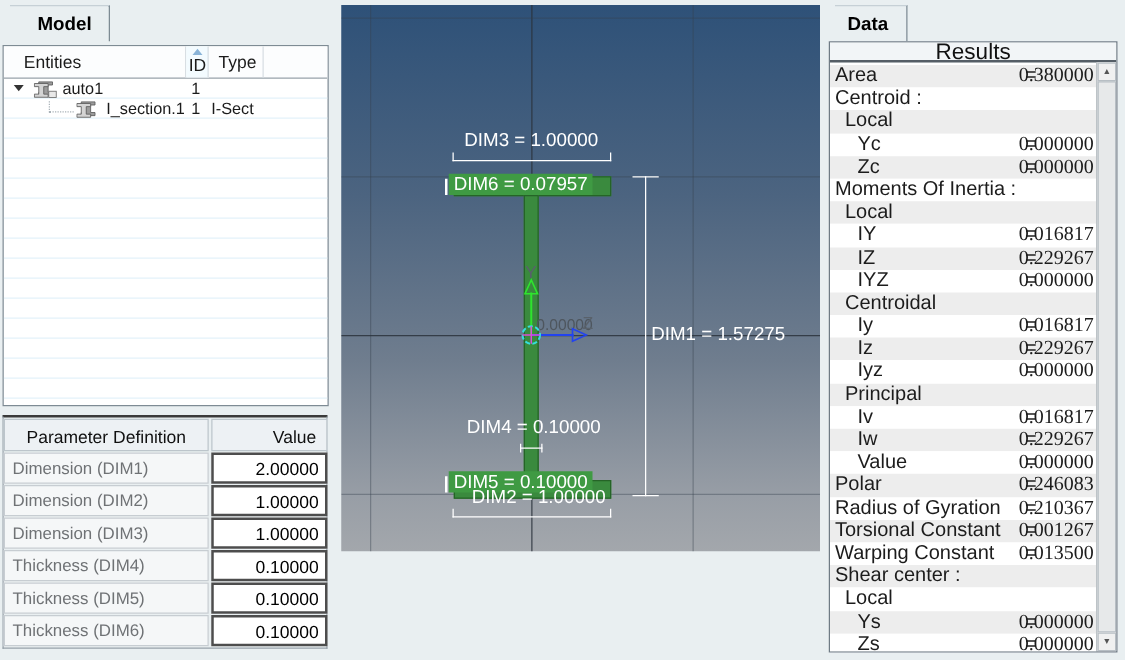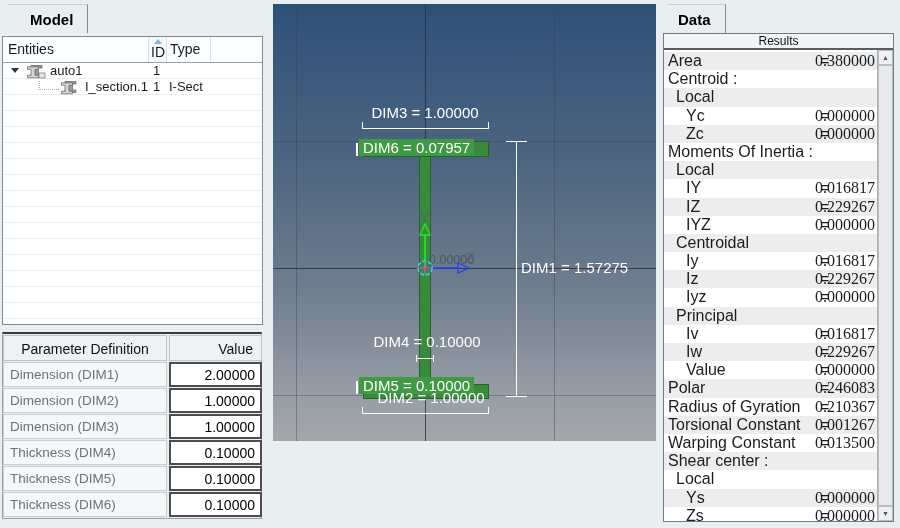--- a/index.html
+++ b/index.html
@@ -21,23 +21,23 @@
   }
   #model-tab { left:8px; }
   #data-tab  { left:668px; padding-left:10px; }
   
   #tree-panel {
     position:absolute; left:2px; top:36px; width:261px; height:289px;
     background:#fff; border:1px solid #7e8b94; overflow:hidden;
   }
   .tree-header { position:relative; height:26px; border-bottom:1px solid #98a2aa; background:#fcfdfe; font-size:14px; }
   .tree-header .hcell { position:absolute; top:0; height:25px; line-height:25px; border-right:1px solid #d8dee3; overflow:hidden; }
-  .hc-entities { left:0; width:146px; padding-left:5px; }
+  .hc-entities { left:0; width:146px; padding-left:16px; }
   .hc-id { left:146px; width:18px; padding-left:2px; background:#f3fbff;}
-  .hc-type { left:164px; width:44px; padding-left:3px; }
+  .hc-type { left:164px; width:44px; padding-left:3px;text-align:center; }
   .hc-extra { left:208px; width:52px; }
   .sort-arrow { position:absolute; left:151px; top:2px; width:0; height:0;
     border-left:4px solid transparent; border-right:4px solid transparent;
     border-bottom:5px solid #8ab4d8; }
   .hc-id .lbl { position:relative; top:3px; }
   .tree-row { position:relative; height:16px; border-bottom:1px solid #e3f2fa; font-size:13px; line-height:15px; }
   .tree-row .cell-name { position:absolute; left:0; top:0; white-space:nowrap; }
   .tree-row .cell-id   { position:absolute; left:150px; top:0; }
   .tree-row .cell-type { position:absolute; left:166px; top:0; }
   .exp-arrow { position:absolute; left:8px; top:5px; width:0; height:0;
@@ -77,21 +77,21 @@
   .dimtxt { position:absolute; color:#fff; font-size:15px; white-space:nowrap; }
   .dimtxt.center { text-align:center; }
   .greenbg { background:#3f9a43; padding:0 4px; }
   .dline { position:absolute; background:#fff; }
   
   #results-panel {
     position:absolute; left:663px; top:33px; width:231px; height:489px;
     background:#fff; border:1px solid #6f7b85; overflow:hidden;
   }
   #results-header {
-    height:16px; line-height:15px; text-align:center; font-size:12px;
+    height:16px; line-height:15px; text-align:center; font-size:18px;
     background:#f2f5f7; border-bottom:2px solid #555e66; color:#111;
   }
   #results-rows { position:absolute; left:0; top:18px; width:213px; }
   .res-row { position:relative; height:18.2px; line-height:18px; font-size:16px; width:213px; }
   .res-row.even { background:#ededed; }
   .res-row.odd { background:#fff; }
   .res-name { position:absolute; top:0; white-space:nowrap; color:#1c1c1c; }
   .ind0 { left:4px; } .ind1 { left:12px; } .ind2 { left:22px; }
   .res-eq { position:absolute; left:156px; top:0; color:#1c1c1c; }
   .res-val { position:absolute; right:2px; top:0; color:#1c1c1c;font-family:Liberation Serif, serif; }

